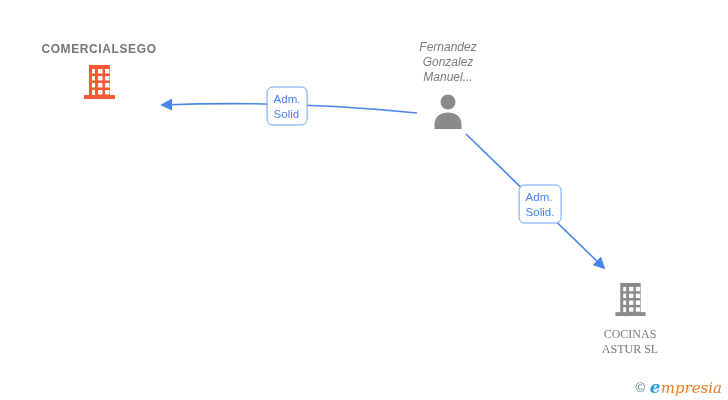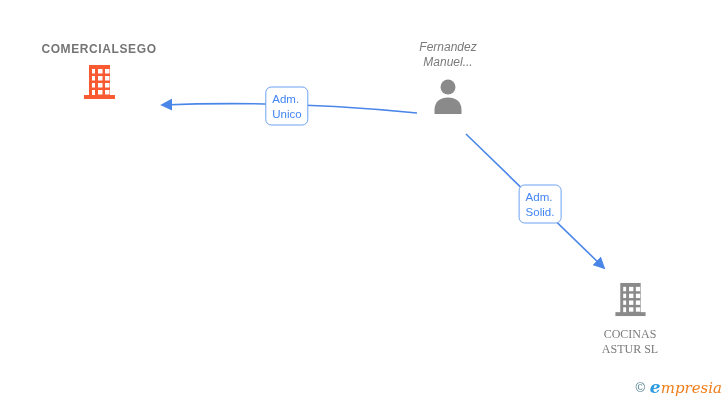--- a/index.html
+++ b/index.html
@@ -104,20 +104,21 @@
           <rect x="11" y="26" width="3" height="5"></rect>
           <rect x="17" y="26" width="4.5" height="4.5"></rect>
           <rect x="24" y="26" width="4.5" height="4.5"></rect>
         </g>
       </svg>
     </span>
   </div>
 
   <div class="node" style="left: 388px; top: 40px; width: 120px; font-style: italic;">
     <div class="node-label">Fernandez</div>
+    <div class="node-label">Gonzalez</div>
     <div class="node-label">Manuel...</div>
     <span class="icon-wrap" style="margin-top: 8px;">
       <svg width="34" height="38" viewBox="0 0 34 38">
         <g fill="#8a8a8a">
           <circle cx="17" cy="9" r="7.5"></circle>
           <path d="M3.5 36 v-4 c0 -8.5 6 -12.5 13.5 -12.5 s13.5 4 13.5 12.5 v4 z"></path>
         </g>
       </svg>
     </span>
   </div>
@@ -144,21 +145,21 @@
           <rect x="24" y="26" width="4.5" height="4.5"></rect>
         </g>
       </svg>
     </span>
     <div class="node-label" style="margin-top: 5px;">COCINAS</div>
     <div class="node-label">ASTUR SL</div>
   </div>
 
   <div class="edge-label" style="left: 287px; top: 106px;">
     <div>Adm.</div>
-    <div>Unico</div>
+    <div>Solid</div>
   </div>
   <div class="edge-label" style="left: 540px; top: 204px;">
     <div>Adm.</div>
     <div>Solid.</div>
   </div>
 
   <a class="brand">
     <span class="copy">©</span>
     <span class="e">e</span><span class="rest">mpresia</span>
   </a>

